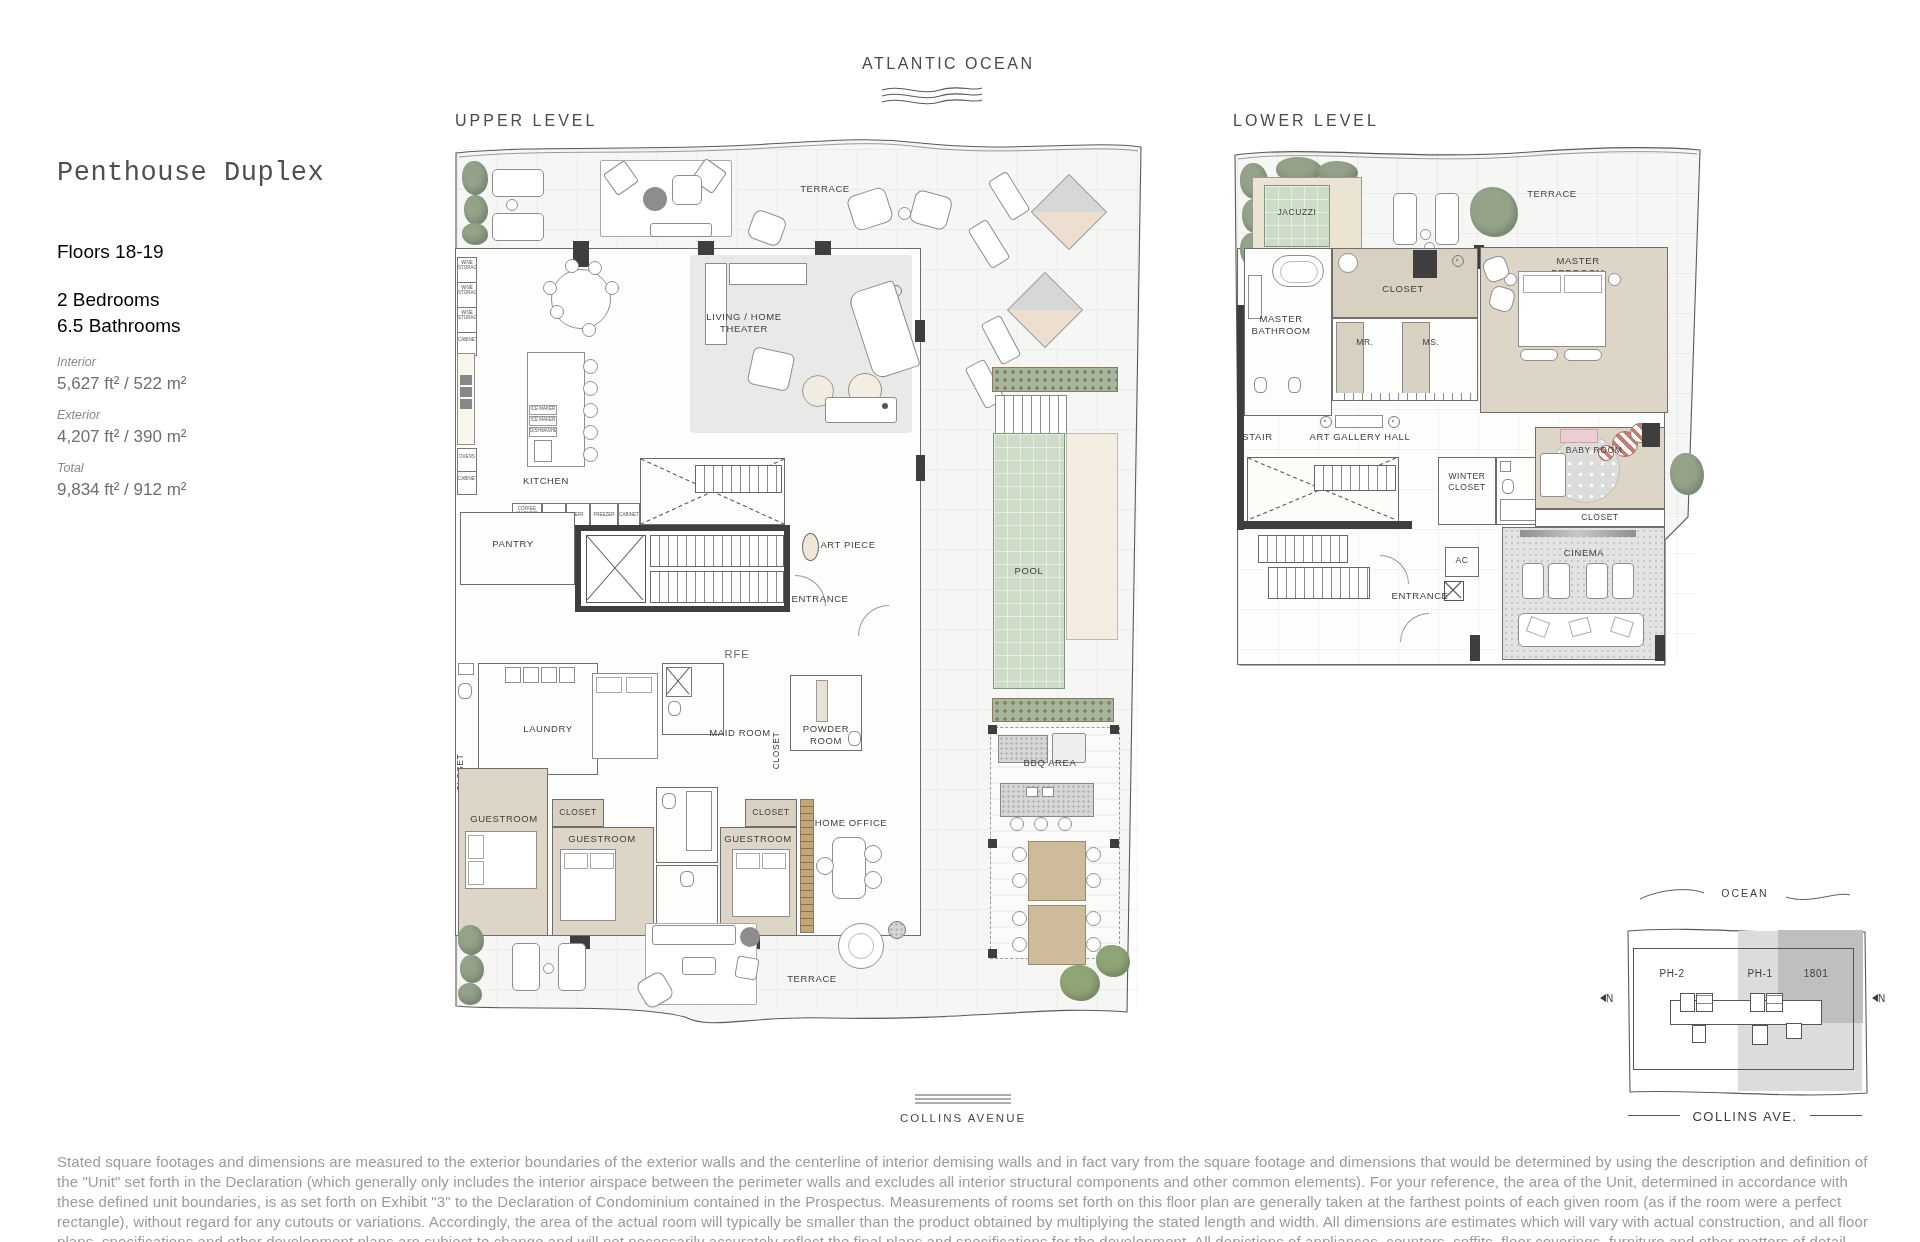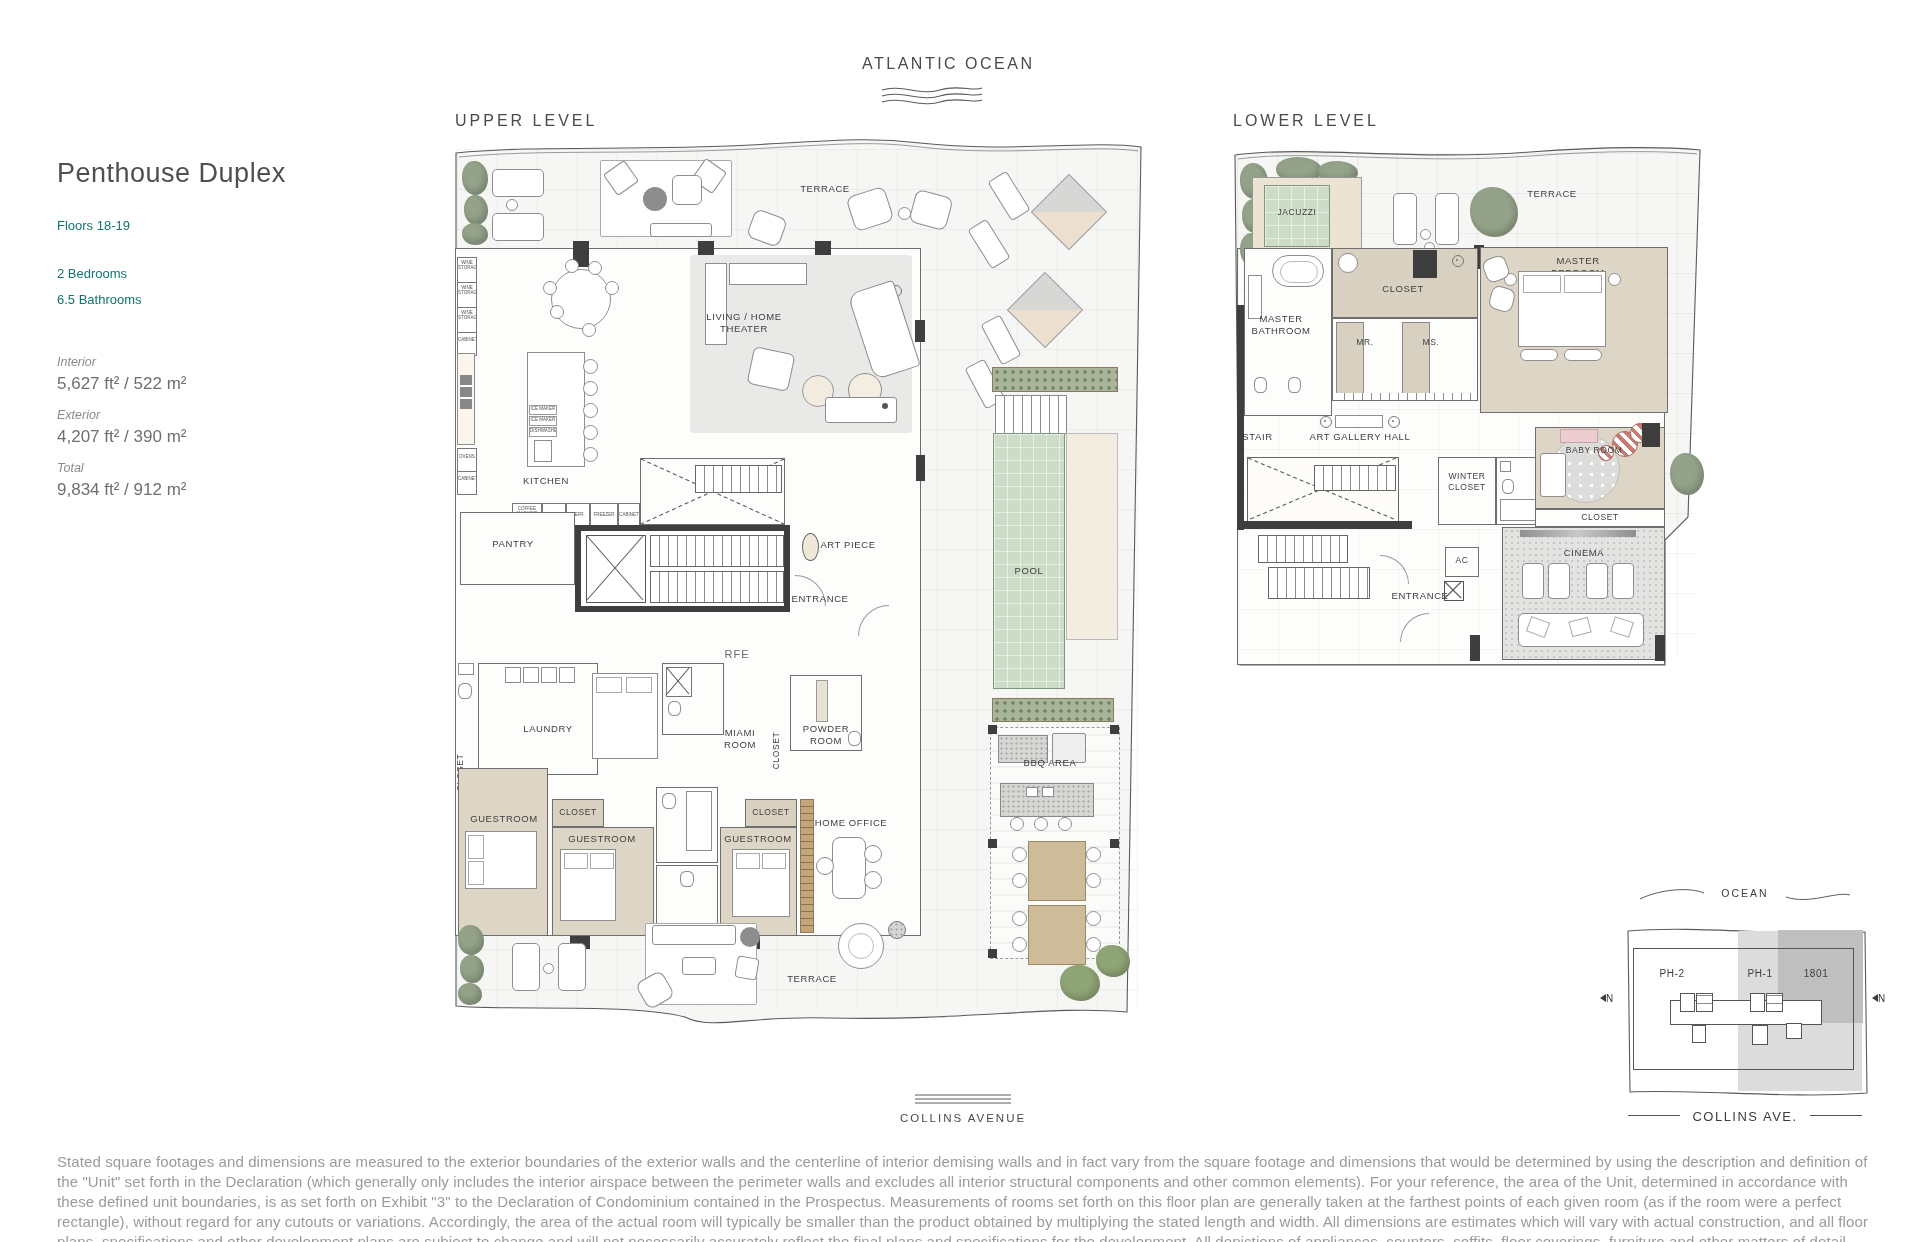--- a/index.html
+++ b/index.html
@@ -38,34 +38,34 @@
   .tri-w{width:0;height:0;border-top:4px solid transparent;border-bottom:4px solid transparent;border-right:6px solid #3d3d3d;display:inline-block;}
   svg.lineart{position:absolute;overflow:visible;}
   svg.lineart path,svg.lineart line{fill:none;stroke:#5a5a5a;stroke-width:1.1;}
   svg.lineart path.fillplan{fill:#f6f6f5;}
   
   .logo-57{font-family:"DejaVu Serif",serif;font-style:italic;font-size:70px;color:#8c8c8c;line-height:1;}
   .logo-ocean{font-family:"DejaVu Serif",serif;font-size:52px;letter-spacing:4px;color:#8c8c8c;line-height:1;}
   .logo-sub{font-size:12px;letter-spacing:7.5px;color:#8c8c8c;margin-top:4px;}
   
   .sb-title{position:absolute;font-size:27px;font-weight:400;color:#4f4f4f;letter-spacing:.5px;}
-  .sb-line{position:absolute;font-size:13px;color:#0f766e;font-weight:400;}
+  .sb-line{position:absolute;font-size:19px;color:#000000;font-weight:400;margin-top:23px;}
   .sb-cap{position:absolute;font-size:12.5px;font-style:italic;color:#8a8a8a;}
   .sb-val{position:absolute;font-size:17px;color:#6f6f6f;}
   
   #disclaimer{position:absolute;left:57px;top:1152px;width:1812px;font-size:15px;line-height:1.33;color:#9b9b9b;letter-spacing:.1px;}
   #disclaimer .note{font-weight:bold;font-style:italic;}
 </style>
 </head>
 <body>
 
 <div id="page">
 
 
-  <div class="sb-title" style="left:57px;top:158px;">Penthouse Duplex</div>
+  <div class="sb-title" style="left:57px;top:158px;font-family:Liberation Mono, monospace;">Penthouse Duplex</div>
   <div class="sb-line" style="left:57px;top:218px;">Floors 18-19</div>
   <div class="sb-line" style="left:57px;top:266px;">2 Bedrooms</div>
   <div class="sb-line" style="left:57px;top:292px;">6.5 Bathrooms</div>
   <div class="sb-cap" style="left:57px;top:355px;">Interior</div>
   <div class="sb-val" style="left:57px;top:374px;">5,627 ft² / 522 m²</div>
   <div class="sb-cap" style="left:57px;top:408px;">Exterior</div>
   <div class="sb-val" style="left:57px;top:427px;">4,207 ft² / 390 m²</div>
   <div class="sb-cap" style="left:57px;top:461px;">Total</div>
   <div class="sb-val" style="left:57px;top:480px;">9,834 ft² / 912 m²</div>
 
@@ -202,21 +202,21 @@
     <div class="abs" style="left:146px;top:542px;width:24px;height:14px;border:1px solid #aaa;background:#fff;"></div>
     <div class="abs" style="left:176px;top:542px;width:24px;height:14px;border:1px solid #aaa;background:#fff;"></div>
     <div class="room" style="left:212px;top:528px;width:62px;height:72px;"></div>
     <div class="abs" style="left:216px;top:532px;width:24px;height:28px;border:1px solid #777;background:#fff;">
       <svg class="lineart" width="22" height="26">
           <line x1="0" y1="0" x2="22" y2="26"></line>
           <line x1="22" y1="0" x2="0" y2="26"></line>
         </svg>
     </div>
     <div class="furn" style="left:218px;top:566px;width:13px;height:15px;border-radius:40%;"></div>
-    <div class="lbl" style="left:258px;top:592px;width:64px;">MIAMI ROOM</div>
+    <div class="lbl" style="left:258px;top:592px;width:64px;">MAID ROOM</div>
 
     <div class="lbl vert" style="left:-12px;top:632px;width:46px;font-size:8.5px;">CLOSET</div>
     <div class="lbl vert" style="left:304px;top:610px;width:46px;font-size:8.5px;">CLOSET</div>
 
     <div class="room" style="left:340px;top:540px;width:72px;height:76px;"></div>
     <div class="abs" style="left:366px;top:545px;width:10px;height:40px;background:#e8e2d4;border:1px solid #999;"></div>
     <div class="lbl" style="left:336px;top:588px;width:80px;">POWDER ROOM</div>
     <div class="furn" style="left:398px;top:596px;width:13px;height:15px;border-radius:40%;"></div>
 
     <div class="room beige" style="left:8px;top:633px;width:90px;height:168px;"></div>

